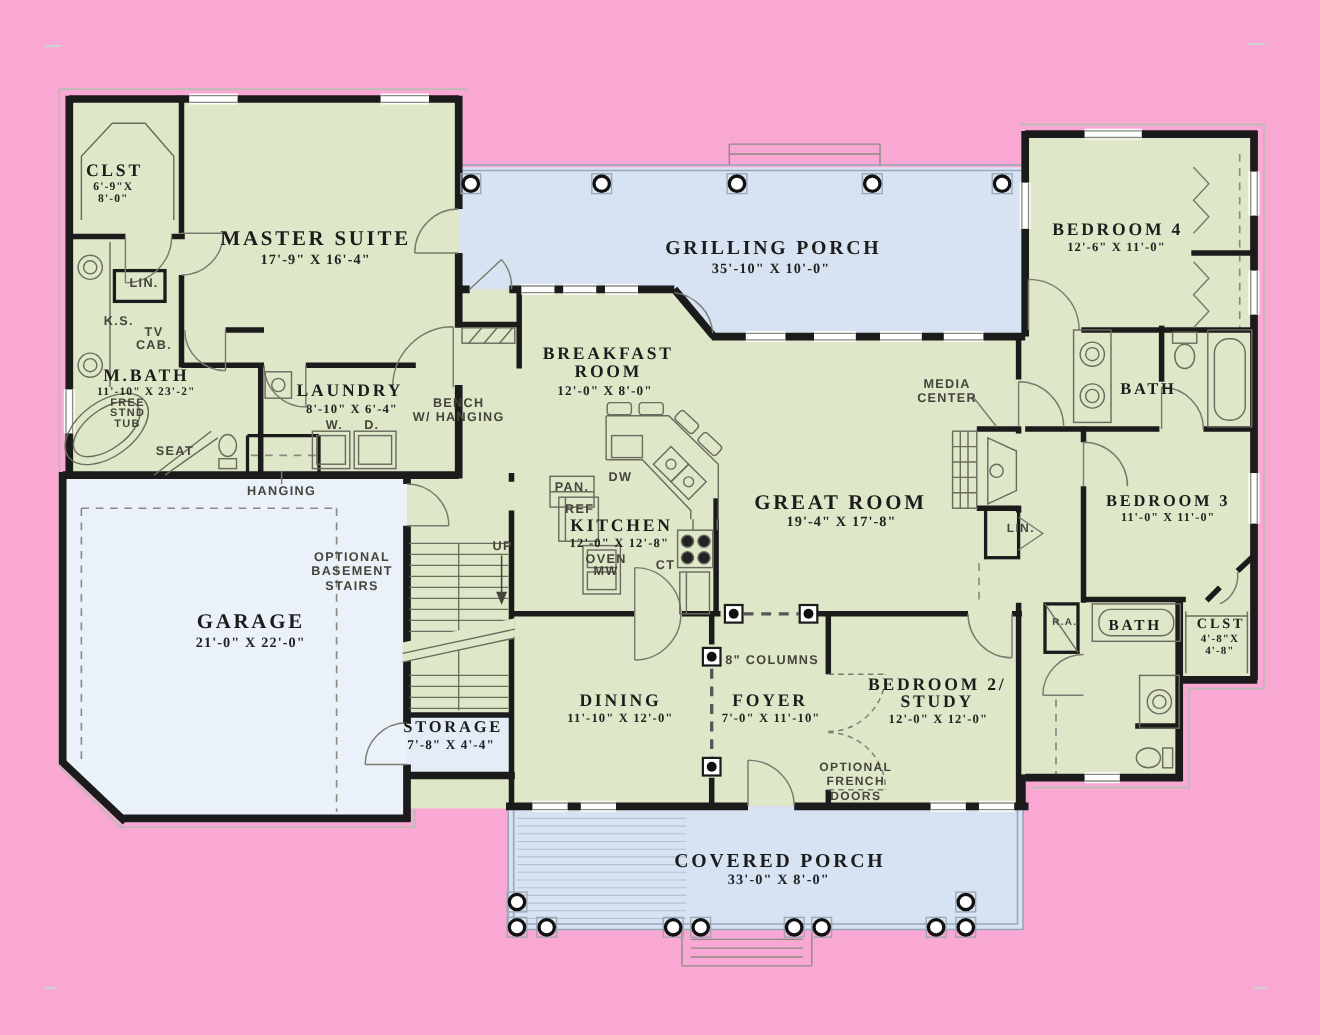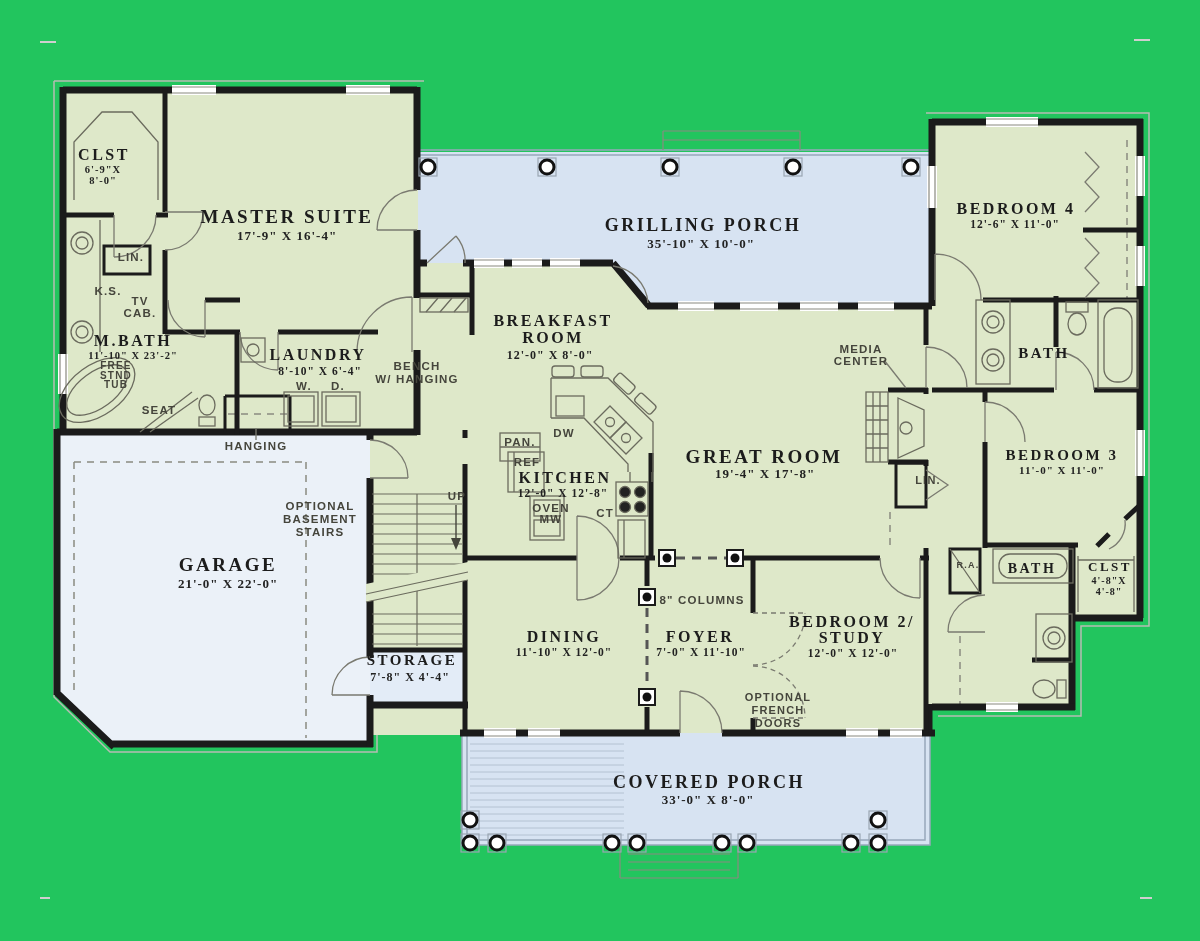--- a/index.html
+++ b/index.html
@@ -1,16 +1,16 @@
 <!DOCTYPE html>
 <html><head>
 <meta charset="utf-8">
 <style>
   html,body{margin:0;padding:0;background:#ffffff;}
-  #stage{position:relative;width:1200px;height:941px;background:#22c55e;overflow:hidden;
+  #stage{position:relative;width:1200px;height:941px;background:#f9a8d4;overflow:hidden;
          font-family:"Liberation Sans",sans-serif;}
   svg{position:absolute;left:0;top:0;}
   text{fill:#1f1f1f;}
   .room{font-family:"Liberation Serif",serif;font-weight:bold;letter-spacing:2.5px;fill:#1c1c1c;}
   .dim{font-family:"Liberation Serif",serif;font-weight:bold;letter-spacing:1px;fill:#222222;}
   .note{font-family:"Liberation Sans",sans-serif;font-weight:bold;letter-spacing:1.2px;fill:#45453c;}
 </style>
 </head>
 <body>
 

